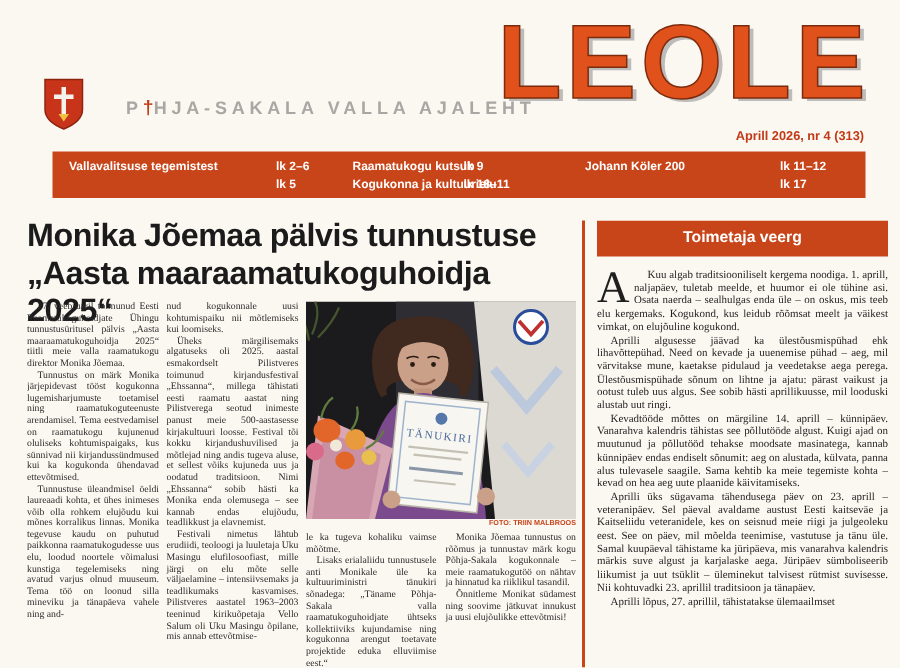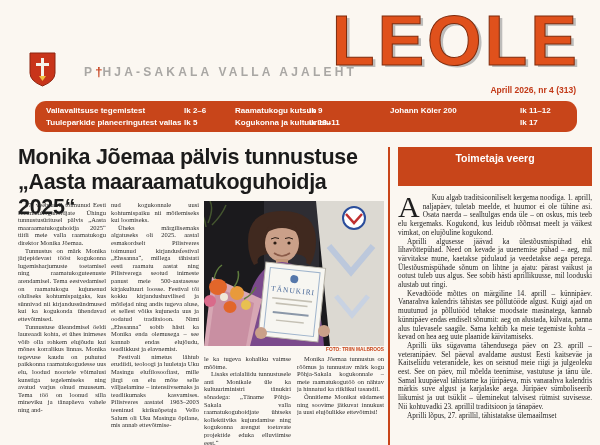--- a/index.html
+++ b/index.html
@@ -11,21 +11,21 @@
   .subtitle{position:absolute;left:62px;top:64px;font-family:Liberation Sans, sans-serif;
             font-size:12px;font-weight:bold;letter-spacing:3.2px;color:#a9a7a4;white-space:nowrap;padding-left:22px;}
   .subtitle .dagger{color:#c33a16;font-size:13px;letter-spacing:0;}
   .logo{position:absolute;right:20px;top:0px;font-family:Liberation Sans, sans-serif;font-weight:bold;
         font-size:70px;line-height:82px;color:#e0511c;letter-spacing:3px;
         text-shadow:3px 2px 0 #bdbcba;-webkit-text-stroke:1px #7d2b0d;}
   .issue{position:absolute;right:24px;top:85px;font-family:"Liberation Sans",sans-serif;
          font-size:8.5px;font-weight:bold;color:#c23917;}
 
   
-  .indexbar{position:absolute;left:35px;top:101px;width:542px;height:31px;background:#c8451a;border-radius:11px;}
+  .indexbar{position:absolute;left:35px;top:101px;width:542px;height:31px;background:#c8451a;}
   .idx{position:absolute;font-family:"Liberation Sans",sans-serif;font-size:8px;font-weight:bold;
        color:#ffffff;white-space:nowrap;}
   .idx .pg{position:absolute;top:0;}
   .r1{top:5px}.r2{top:17px}
   .gA{left:11px;width:180px}.gA .pg{left:138px}
   .gB{left:200px;width:160px}.gB .pg{left:74px}
   .gC{left:355px;width:180px}.gC .pg{left:130px}
 
   
   .article{position:absolute;left:18px;top:145px;width:366px;height:300px;}
@@ -40,21 +40,21 @@
   .col3{left:186px;width:87px}.col4{left:279px;width:87px}
   .photo{position:absolute;left:186px;top:56px;width:180px;height:145px;}
   .credit{position:absolute;left:186px;top:202px;width:180px;text-align:right;
           font-family:"Liberation Sans",sans-serif;font-size:4.8px;font-weight:bold;color:#c8451a;}
 
   
   .divider{position:absolute;left:388px;top:147px;width:2px;height:298px;background:#c8451a;}
   .sidebar{position:absolute;left:398px;top:147px;width:194px;height:298px;overflow:hidden;}
   .sidebar-title{background:#c8451a;color:#fff;text-align:center;
                  font-family:"Liberation Sans",sans-serif;font-weight:bold;font-size:10.5px;
-                 padding:5px 0 22px 0;margin:0 0 8px 0;}
+                 padding:5px 0 7px 0;margin:0 0 8px 0;}
   .sidebar p{margin:0;font-size:7.3px;line-height:8.7px;text-align:justify;color:#1f1f1f;text-indent:9px;}
   .sidebar p.lead{text-indent:0;}
   .dropcap{float:left;font-size:30px;line-height:24px;padding:1px 3px 0 0;color:#1f1f1f;
            font-family:"Liberation Serif",serif;}
 </style>
 </head>
 <body>
 
 <div class="page">
 
@@ -63,21 +63,21 @@
     <rect x="12" y="6" width="3" height="18" fill="#f5f2ea"></rect>
     <rect x="7" y="11" width="13" height="3" fill="#f5f2ea"></rect>
     <path d="M10 24 l7 0 l-3.5 5 Z" fill="#f0c040"></path>
   </svg>
   <div class="subtitle"><span>P</span><span class="dagger">†</span><span>HJA-SAKALA VALLA AJALEHT</span></div>
   <div class="logo">LEOLE</div>
   <div class="issue">Aprill 2026, nr 4 (313)</div>
 
   <nav class="indexbar">
     <div class="idx gA r1"><span>Vallavalitsuse tegemistest</span><span class="pg">lk 2–6</span></div>
-    <div class="idx gA r2"><span>Tuuleparkide planeeringutest vallas</span><span class="pg">lk 5</span></div>
+    <div class="idx gA r2"><span class="pg">lk 5</span></div>
     <div class="idx gB r1"><span>Raamatukogu kutsub</span><span class="pg">lk 9</span></div>
     <div class="idx gB r2"><span>Kogukonna ja kultuurielu</span><span class="pg">lk 18–11</span></div>
     <div class="idx gC r1"><span>Johann Köler 200</span><span class="pg">lk 11–12</span></div>
     <div class="idx gC r2"><span class="pg">lk 17</span></div>
   </nav>
 
   <article class="article">
     <h1 class="headline"><span>Monika Jõemaa pälvis tunnustuse</span><br><span>„Aasta maaraamatukoguhoidja 2025“</span></h1>
 
     <div class="col col1">

